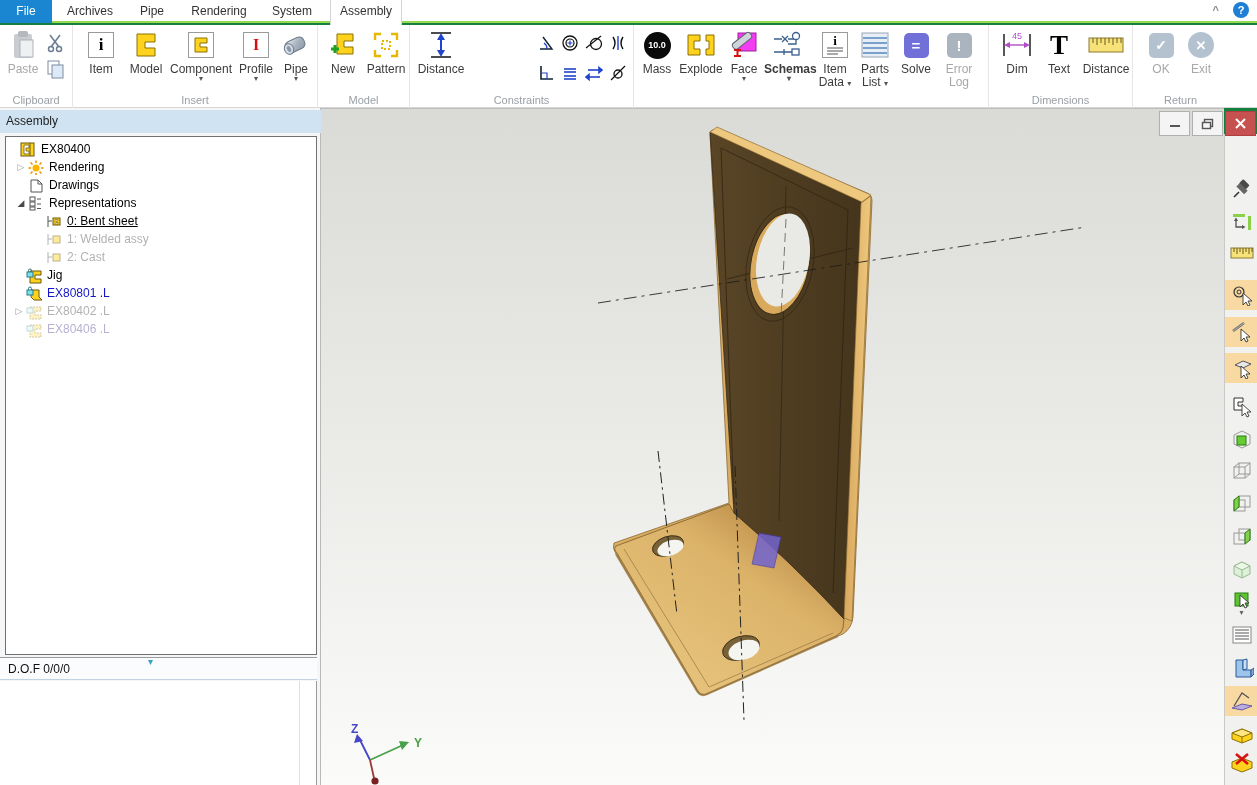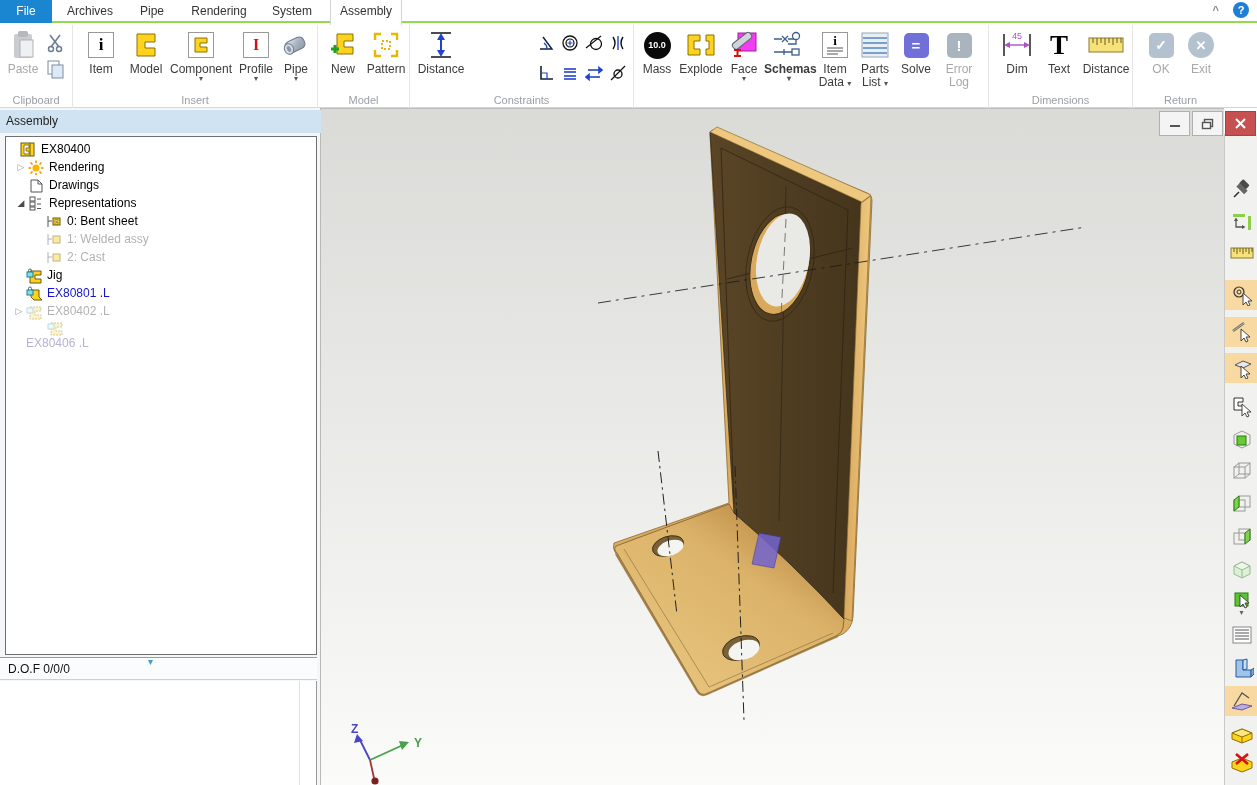--- a/index.html
+++ b/index.html
@@ -1,17 +1,17 @@
 <!DOCTYPE html>
 <html><head>
 <meta charset="utf-8">
 <style>
   html,body{margin:0;padding:0;background:#e8e8e8;}
   *{box-sizing:border-box;font-family:"Liberation Sans",sans-serif;}
-  #app{position:relative;width:1257px;height:785px;background:#ffffff;overflow:hidden;}
+  #app{position:relative;width:1257px;height:785px;background:#15803d;overflow:hidden;}
 
   
   #tabbar{position:absolute;left:0;top:0;width:1257px;height:23px;background:#fff;border-bottom:2px solid #94d94e;}
   .tab{position:absolute;top:0;height:23px;line-height:22px;text-align:center;font-size:12px;color:#333;cursor:default;}
   .tab-file{left:0;width:52px;background:#1a86d2;color:#fff;}
   .tab-active{background:#fff;border-left:1px solid #d4d4d4;border-right:1px solid #d4d4d4;height:25px;z-index:3;}
   #win-icons{position:absolute;right:8px;top:2px;display:flex;gap:14px;align-items:center;z-index:4;}
   .chev{color:#8a8a8a;font-size:11px;font-weight:bold;}
   .helpdot{width:16px;height:16px;border-radius:50%;background:#1f7fd4;color:#fff;font-size:11px;font-weight:bold;text-align:center;line-height:16px;}
 
@@ -452,21 +452,21 @@
               <rect x="2" y="1" width="5" height="4" fill="#fff" stroke="#555"></rect>
               <rect x="2" y="6" width="5" height="4" fill="#fff" stroke="#555"></rect>
               <rect x="2" y="11" width="5" height="3" fill="#fff" stroke="#555"></rect>
               <line x1="9" y1="3" x2="13" y2="3" stroke="#555"></line>
               <line x1="9" y1="8" x2="13" y2="8" stroke="#555"></line>
               <line x1="9" y1="12.5" x2="13" y2="12.5" stroke="#555"></line>
             </svg></span>
         <span>Representations</span>
       </div>
 
-      <div class="trow" style="top:75px;padding-left:40px;">
+      <div class="trow" style="top:75px;padding-left:40px;text-decoration:underline;">
         <span class="tico"><svg width="16" height="15">
               <path d="M2,2 v11 M2,7 h4" stroke="#555"></path>
               <rect x="7" y="4" width="7" height="7" fill="#ffd21e" stroke="#6a5a10"></rect>
               <path d="M9,5.5 h3 v1.5 h-2 v1.5 h2 v1.5 h-3 z" fill="#fff" stroke="#6a5a10" stroke-width=".6"></path>
             </svg></span>
         <span>0: Bent sheet</span>
       </div>
 
       <div class="trow t-gray" style="top:93px;padding-left:40px;">
         <span class="tico ghost"><svg width="16" height="15">
@@ -505,21 +505,21 @@
 
       <div class="trow t-gray" style="top:165px;padding-left:6px;">
         <span class="texp">▷</span>
         <span class="tico ghost"><svg width="17" height="16">
               <path d="M4,3 h11 v4 h-6 v4 h6 v4 h-11 z" fill="#ffe680" stroke="#9a8a40" stroke-dasharray="2 1"></path>
               <rect x="1" y="4" width="6" height="5" fill="#d8f4f6" stroke="#7ab0b8"></rect>
             </svg></span>
         <span>EX80402 .L</span>
       </div>
 
-      <div class="trow t-lav" style="top:183px;padding-left:20px;flex-direction:column;">
+      <div class="trow t-lav" style="top:183px;padding-left:20px;">
         <span class="tico ghost"><svg width="17" height="16">
               <path d="M4,3 h11 v4 h-6 v4 h6 v4 h-11 z" fill="#ffe680" stroke="#9a8a40" stroke-dasharray="2 1"></path>
               <rect x="1" y="4" width="6" height="5" fill="#d8f4f6" stroke="#7ab0b8"></rect>
             </svg></span>
         <span>EX80406 .L</span>
       </div>
     </div>
 
     <div id="dofbar">
       <span id="dofarrow">▾</span>

